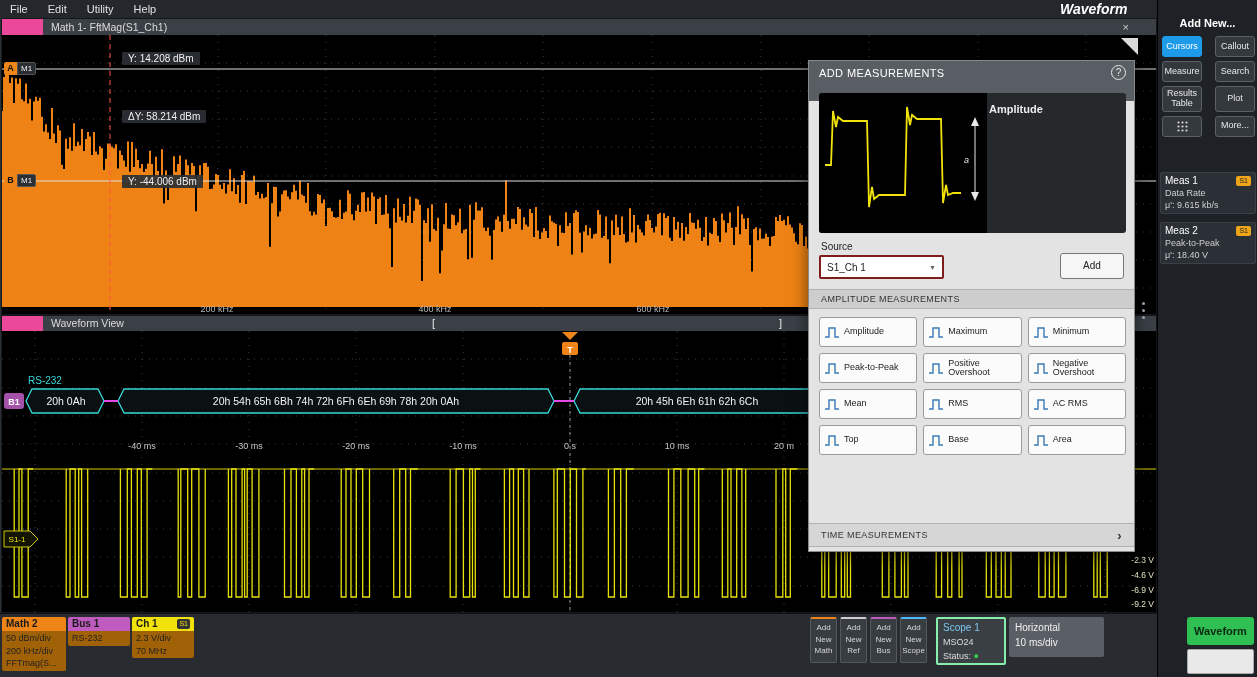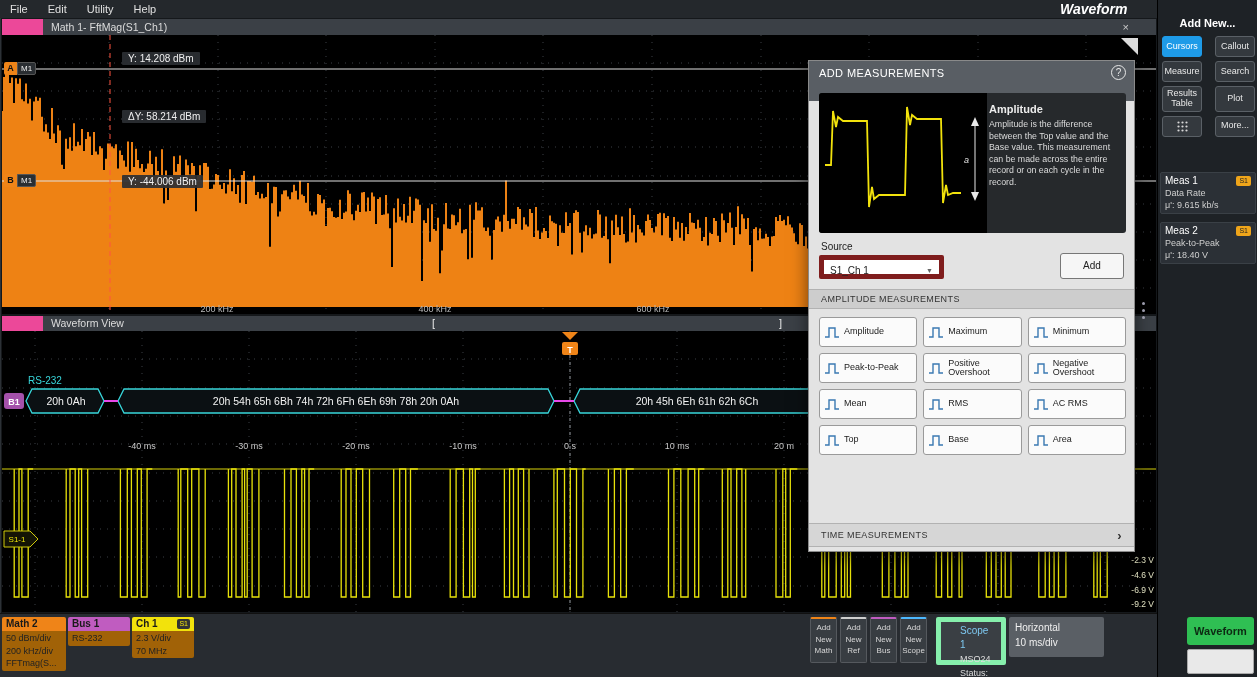--- a/index.html
+++ b/index.html
@@ -38,21 +38,21 @@
   .bottom-bar{position:absolute;left:0;top:613px;width:1157px;height:64px;background:#282c31;border-top:1px solid #111;z-index:4;}
   .badge{position:absolute;top:3px;border-radius:2px;overflow:hidden;}
   .badge .hd{font-size:10px;font-weight:bold;color:#1a1a1a;padding:0 4px;height:14px;line-height:14px;}
   .badge .bd{background:#a16207;color:#222;font-size:9px;padding:1px 4px;line-height:12.5px;}
   #badge-math1{left:2px;width:64px;}   #badge-math1 .hd{background:#ef8418;}
   #badge-bus1{left:68px;width:62px;}   #badge-bus1 .hd{background:#c05cc0;}
   #badge-ch1{left:132px;width:62px;}   #badge-ch1 .hd{background:#f2e20c;}
   .hd .chip{float:right;background:#333;color:#f2e20c;font-size:7px;font-weight:normal;padding:0 2px;height:10px;line-height:10px;border-radius:2px;margin-top:2px;}
   #add-new-buttons{position:absolute;left:810px;top:3px;display:flex;gap:3px;}
   .addbtn{width:27px;height:46px;background:#383d42;border:1px solid #55595e;border-top-width:2px;border-radius:2px;color:#d8d8d8;font-size:8px;text-align:center;line-height:1.45;padding-top:3px;}
-  .panel-scope{position:absolute;left:936px;top:3px;width:70px;height:48px;background:#3a3f44;border:5px solid #86efac;border-radius:2px;font-size:9px;color:#ddd;padding:2px 19px;line-height:14px;}
+  .panel-scope{position:absolute;left:936px;top:3px;width:70px;height:48px;background:#3a3f44;border:2px solid #86efac;border-radius:2px;font-size:9px;color:#ddd;padding:2px 5px;line-height:14px;}
   .panel-scope .t{color:#7ec8f0;font-size:10px;}
   .status-dot{color:#35d04a;font-size:9px;}
   .panel-horiz{position:absolute;left:1009px;top:3px;width:95px;height:40px;background:#5a5f65;border-radius:2px;color:#f0f0f0;font-size:10px;padding:3px 6px;line-height:15px;}
 
   
   .right-panel{position:absolute;left:1157px;top:0;width:100px;height:677px;background:#1e2226;border-left:1px solid #000;z-index:6;}
   .rp-title{position:absolute;top:17px;width:100%;text-align:center;color:#fff;font-weight:bold;font-size:11px;}
   #rp-buttons{position:absolute;left:4px;top:36px;width:93px;display:grid;grid-template-columns:1fr 1fr;gap:4px 13px;}
   .rpbtn{min-height:21px;background:#34393e;border:1px solid #5a6066;border-radius:3px;color:#e8e8e8;font-size:9px;display:flex;align-items:center;justify-content:center;text-align:center;line-height:1.1;padding:2px 1px;}
   .rpbtn.selected{background:#1e9be8;border-color:#1e9be8;color:#fff;}
@@ -65,21 +65,21 @@
 
   
   .dialog{position:absolute;left:808px;top:60px;width:327px;height:492px;background:#e3e3e3;border:1px solid #8a8a8a;box-shadow:0 4px 16px rgba(0,0,0,.55);z-index:10;}
   .dlg-title{position:absolute;left:0;top:0;right:0;height:40px;background:#595e64;color:#fff;font-size:11px;line-height:24px;padding:0 10px;letter-spacing:.4px;}
   .dlg-help{position:absolute;right:8px;top:4px;width:15px;height:15px;border:1.5px solid #e8e8e8;border-radius:50%;color:#e8e8e8;font-size:10px;line-height:13px;text-align:center;}
   .dlg-preview{position:absolute;left:10px;top:32px;width:307px;height:140px;background:#26292c;border-radius:3px;display:flex;overflow:hidden;}
   .pv-text{padding:10px 8px 6px 2px;color:#ececec;flex:1;}
   .pv-title{font-size:11px;font-weight:bold;margin-bottom:4px;}
   .pv-desc{font-size:8.8px;line-height:1.32;color:#dcdcdc;}
   .src-label{position:absolute;left:12px;top:180px;font-size:10px;color:#222;}
-  .src-select{position:absolute;left:10px;top:194px;width:125px;height:24px;background:#fff;border:5px solid #7f1d1d;border-radius:2px;font-size:10px;color:#222;line-height:22px;padding:0 6px;}
+  .src-select{position:absolute;left:10px;top:194px;width:125px;height:24px;background:#fff;border:2px solid #7f1d1d;border-radius:2px;font-size:10px;color:#222;line-height:22px;padding:0 6px;}
   .src-select .arr{float:right;color:#666;font-size:7px;}
   .add-btn{position:absolute;right:10px;top:192px;width:64px;height:26px;background:#f6f6f6;border:1px solid #777;border-radius:3px;font-size:10px;color:#222;text-align:center;line-height:24px;}
   .sec-bar{position:absolute;left:0;right:0;height:20px;background:#cdcdcd;border-top:1px solid #b2b2b2;border-bottom:1px solid #b2b2b2;font-size:9px;color:#333;line-height:19px;padding:0 12px;letter-spacing:.4px;}
   #sec-amp{top:228px;}
   #sec-time{top:462px;height:24px;line-height:23px;background:#d6d6d6;}
   .sec-chevron{float:right;font-weight:bold;color:#333;font-size:13px;line-height:23px;}
   #meas-grid{position:absolute;left:10px;top:256px;width:307px;display:grid;grid-template-columns:repeat(3,1fr);gap:6px;}
   .mbtn{height:30px;background:#fbfbfb;border:1px solid #9a9a9a;border-radius:3px;display:flex;align-items:center;gap:4px;padding:2px 4px;font-size:9px;color:#222;line-height:1.05;}
   .mbtn svg{flex:0 0 16px;}
 </style>
@@ -927,21 +927,20 @@
       <svg width="168" height="140" viewBox="0 0 168 140">
         <rect x="0" y="0" width="168" height="140" fill="#000"></rect>
         <path d="M6,72 L12,72 L14,18 L17,34 L19,24 L24,28 L48,28 L50,114 L53,94 L55,106 L60,102 L86,102 L88,14 L91,32 L93,22 L98,26 L122,26 L124,110 L127,92 L129,102 L134,100 L142,100" stroke="#f2e20c" stroke-width="1.8" fill="none"></path>
         <line x1="156" y1="30" x2="156" y2="102" stroke="#e8e8e8" stroke-width="1"></line>
         <polygon points="152,33 160,33 156,24" fill="#e8e8e8"></polygon>
         <polygon points="152,99 160,99 156,108" fill="#e8e8e8"></polygon>
         <text x="150" y="70" fill="#e8e8e8" font-size="9" font-style="italic" text-anchor="end">a</text>
       </svg>
       <div class="pv-text">
         <div class="pv-title">Amplitude</div>
-        <div class="pv-desc">Amplitude is the difference between the Top value and the Base value. This measurement can be made across the entire record or on each cycle in the record.</div>
       </div>
     </div>
     <div class="src-label">Source</div>
     <div class="src-select">
       <span>S1_Ch 1</span>
       <span class="arr">▼</span>
     </div>
     <div class="add-btn">Add</div>
     <div class="sec-bar" id="sec-amp">AMPLITUDE MEASUREMENTS</div>
     <div id="meas-grid">

